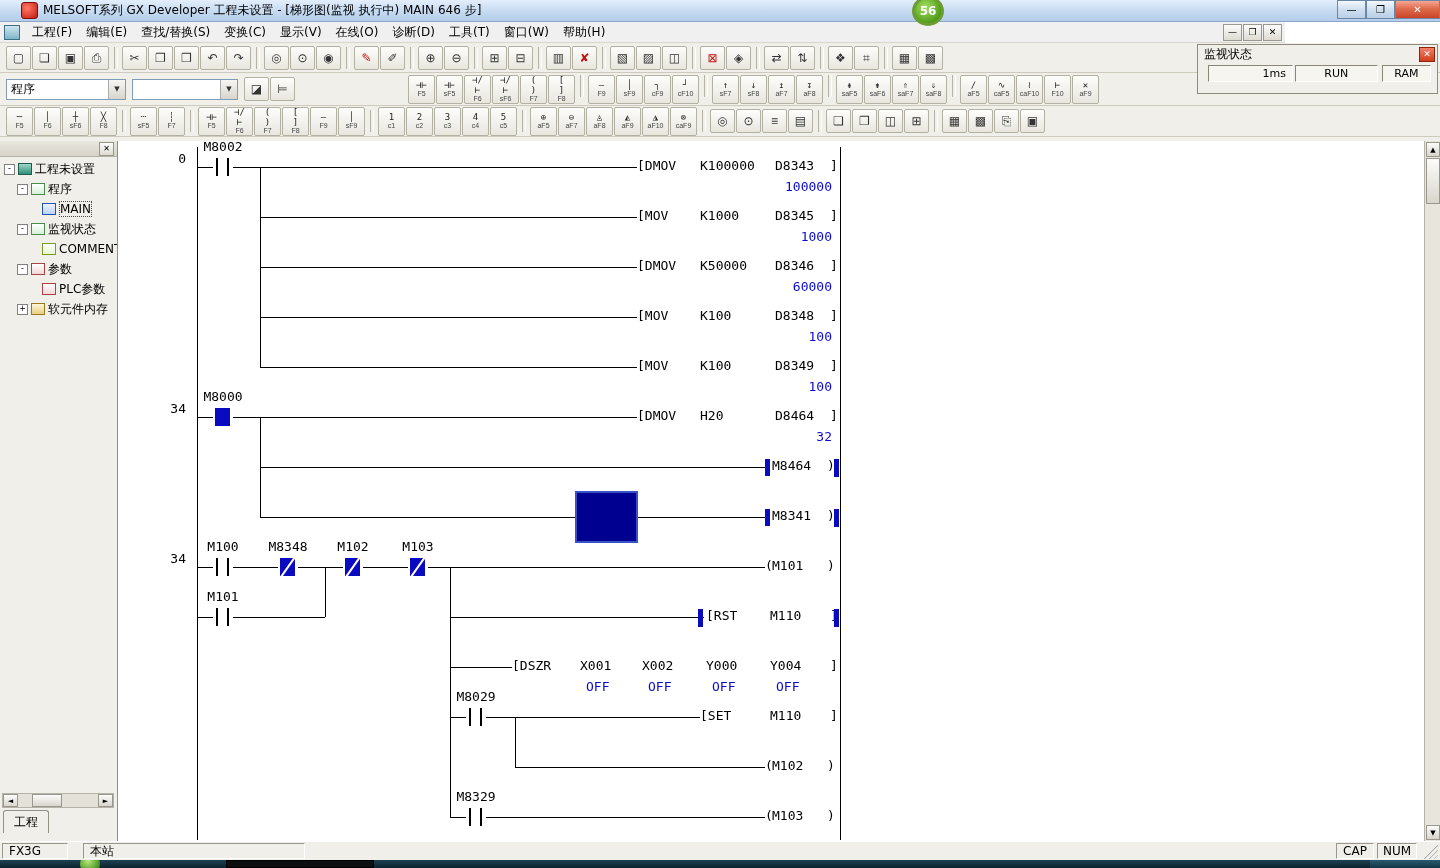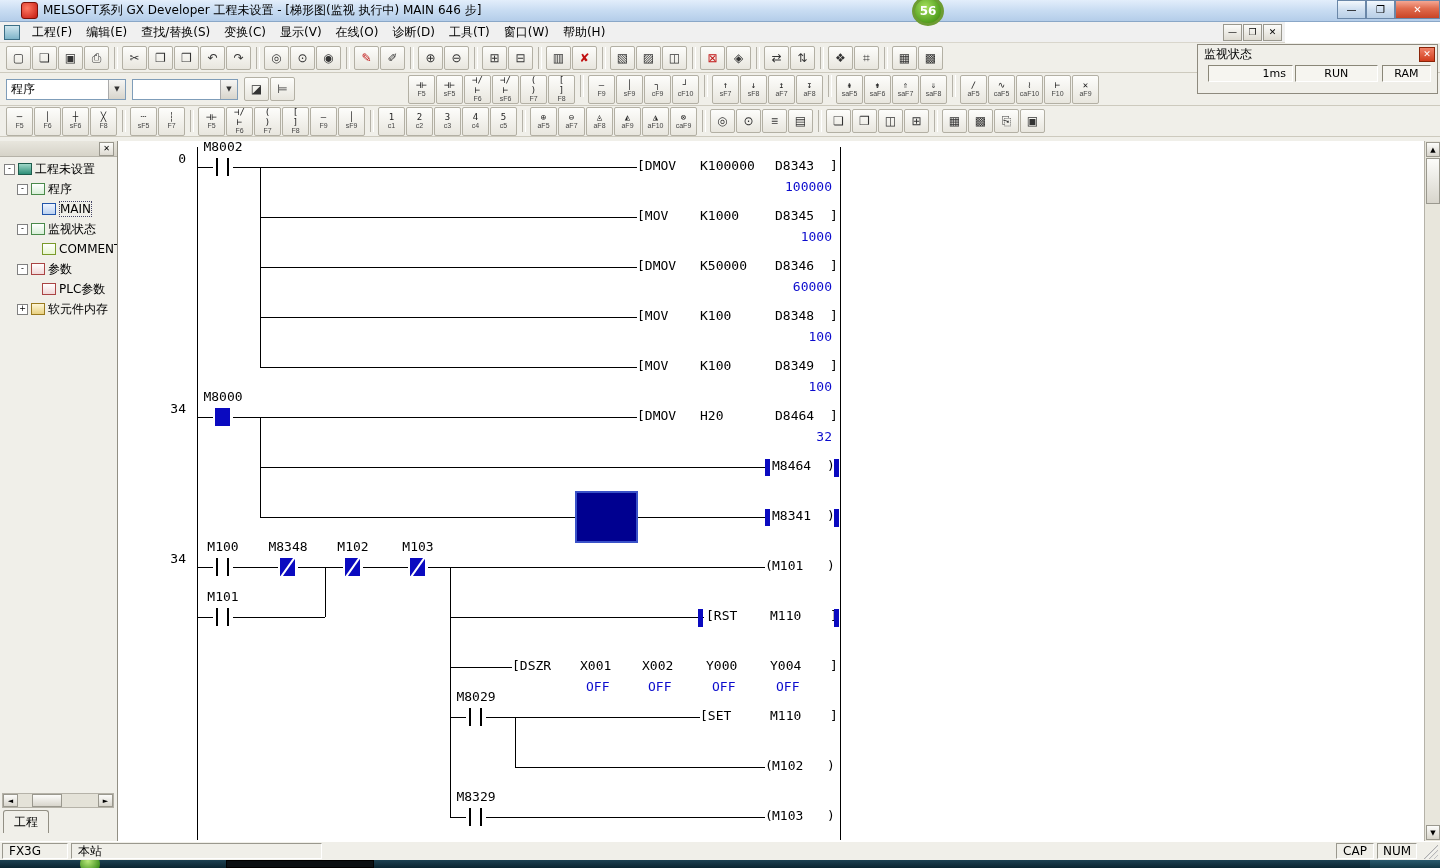--- a/index.html
+++ b/index.html
@@ -114,21 +114,21 @@
   .varr{position:absolute;left:1px;width:14px;height:15px;background:linear-gradient(#fcfcfa,#d8d5cc);
     border:1px solid #9a988e;font-size:7px;display:flex;align-items:center;justify-content:center;box-sizing:border-box;}
   .vthumb{position:absolute;left:1px;top:17px;width:14px;height:46px;background:linear-gradient(#fcfcfa,#d8d5cc);border:1px solid #9a988e;box-sizing:border-box;}
   
   .statusbar{position:absolute;left:0;top:841px;width:1440px;height:19px;background:#f0efe9;
     border-top:1px solid #fff;display:flex;align-items:center;padding:0 2px;box-sizing:border-box;font-size:12px;}
   .sseg{height:16px;border:1px solid;border-color:#9a988e #fff #fff #9a988e;display:flex;align-items:center;
     padding:0 6px;margin-right:3px;box-sizing:border-box;background:#f0efe9;}
   .sready{flex:1;border:none;}
   .sfx{width:66px;}
-  .ssta{width:251px;}
+  .ssta{width:222px;margin-left:12px;}
   .sgap{flex:1.2;border:none;}
   .scap{width:38px;justify-content:center;}
   .snum{width:40px;justify-content:center;}
   .sgrip{width:16px;height:16px;margin-left:2px;
     background:linear-gradient(135deg,transparent 55%,#aaa 56%,#fff 62%,transparent 63%,transparent 70%,#aaa 71%,#fff 77%,transparent 78%,transparent 85%,#aaa 86%,#fff 92%,transparent 93%);}
   
   .taskbar{position:absolute;left:0;top:860px;width:1440px;height:8px;background:linear-gradient(#1d4152,#0a2430);overflow:hidden;}
   .orb{position:absolute;left:80px;top:-6px;width:20px;height:20px;border-radius:50%;
     background:radial-gradient(circle at 40% 35%,#b8e87a,#3f8f1f 70%);}
   .tkapp{position:absolute;left:226px;top:0;width:148px;height:8px;background:#0b0f12;border:1px solid #000;box-sizing:border-box;}

